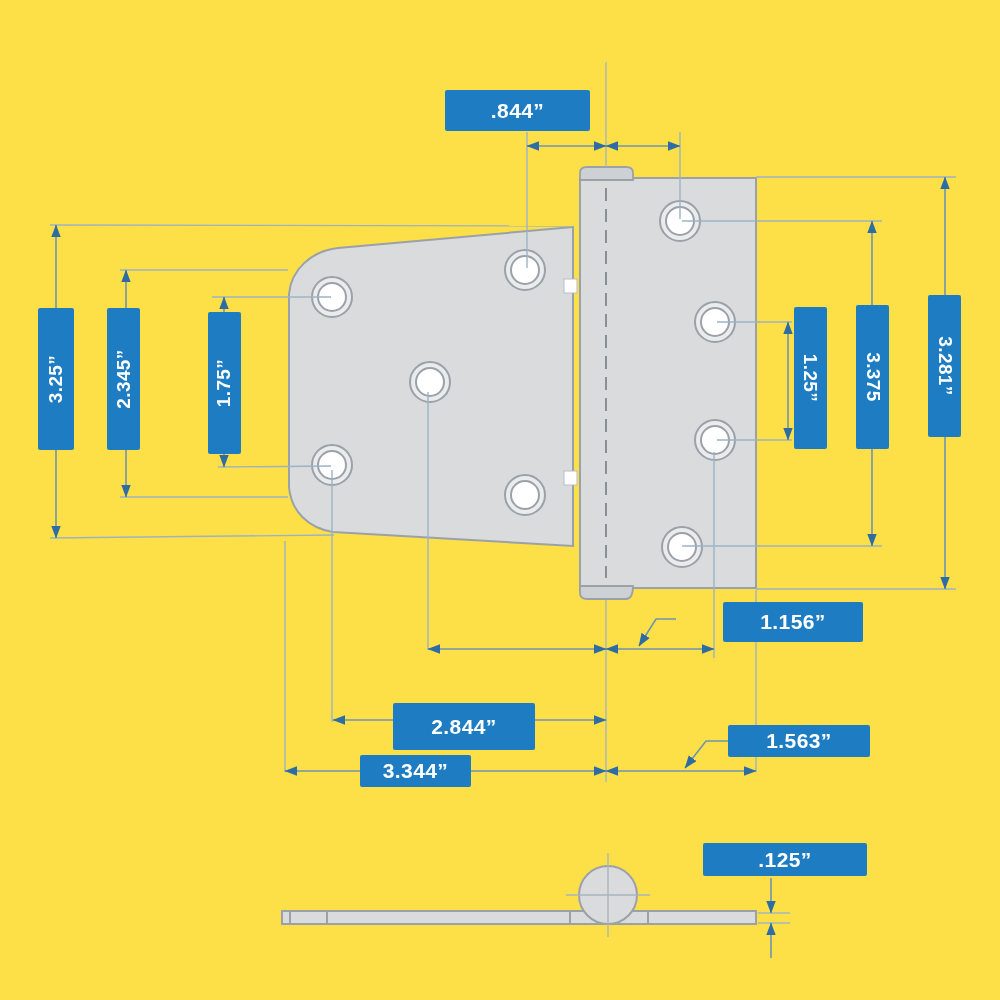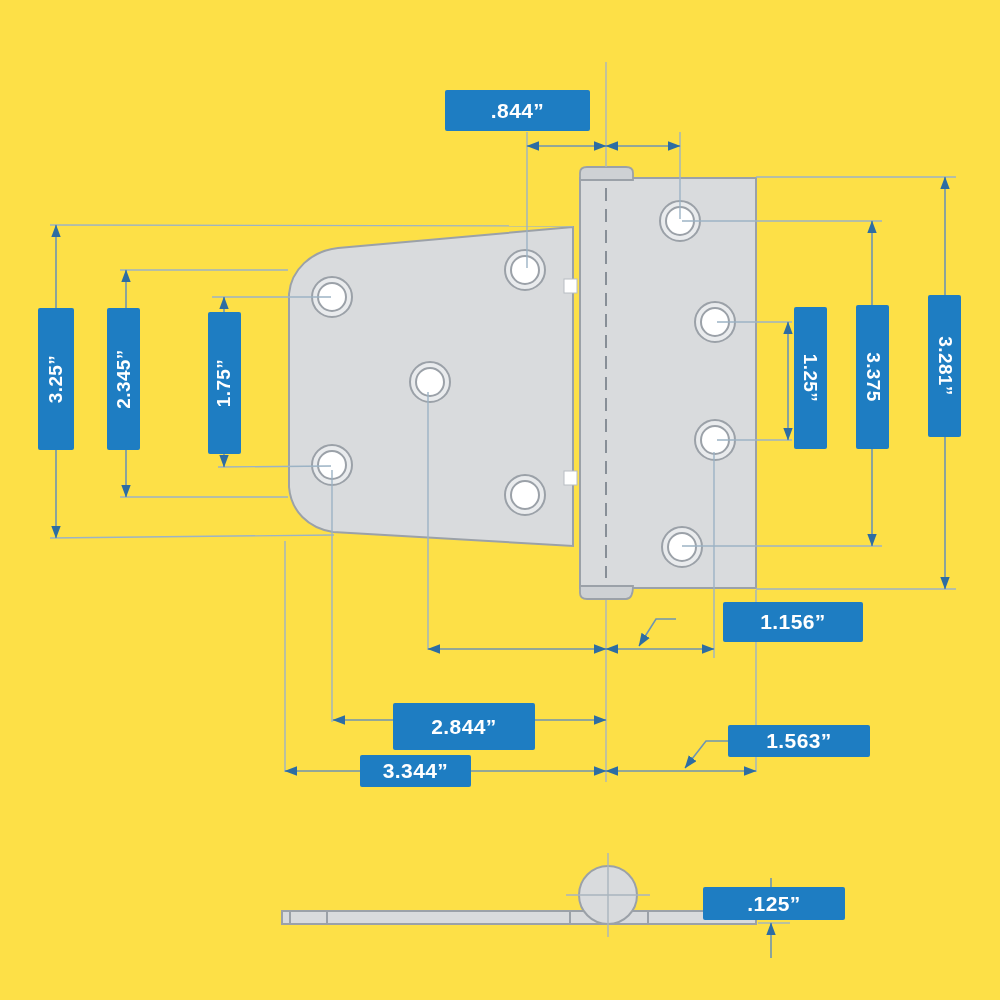--- a/index.html
+++ b/index.html
@@ -162,17 +162,17 @@
     </div>
   <div class="lbl lbl-h" style="left:393px;top:703px;width:142px;height:47px;">
       <span>2.844”</span>
     </div>
   <div class="lbl lbl-h" style="left:360px;top:755px;width:111px;height:32px;">
       <span>3.344”</span>
     </div>
   <div class="lbl lbl-h" style="left:728px;top:725px;width:142px;height:32px;">
       <span>1.563”</span>
     </div>
-  <div class="lbl lbl-h" style="left:703px;top:843px;width:142px;height:33px;margin-top:44px;">
+  <div class="lbl lbl-h" style="left:703px;top:843px;width:164px;height:33px;">
       <span>.125”</span>
     </div>
 
 </div>
 
 </body></html>

